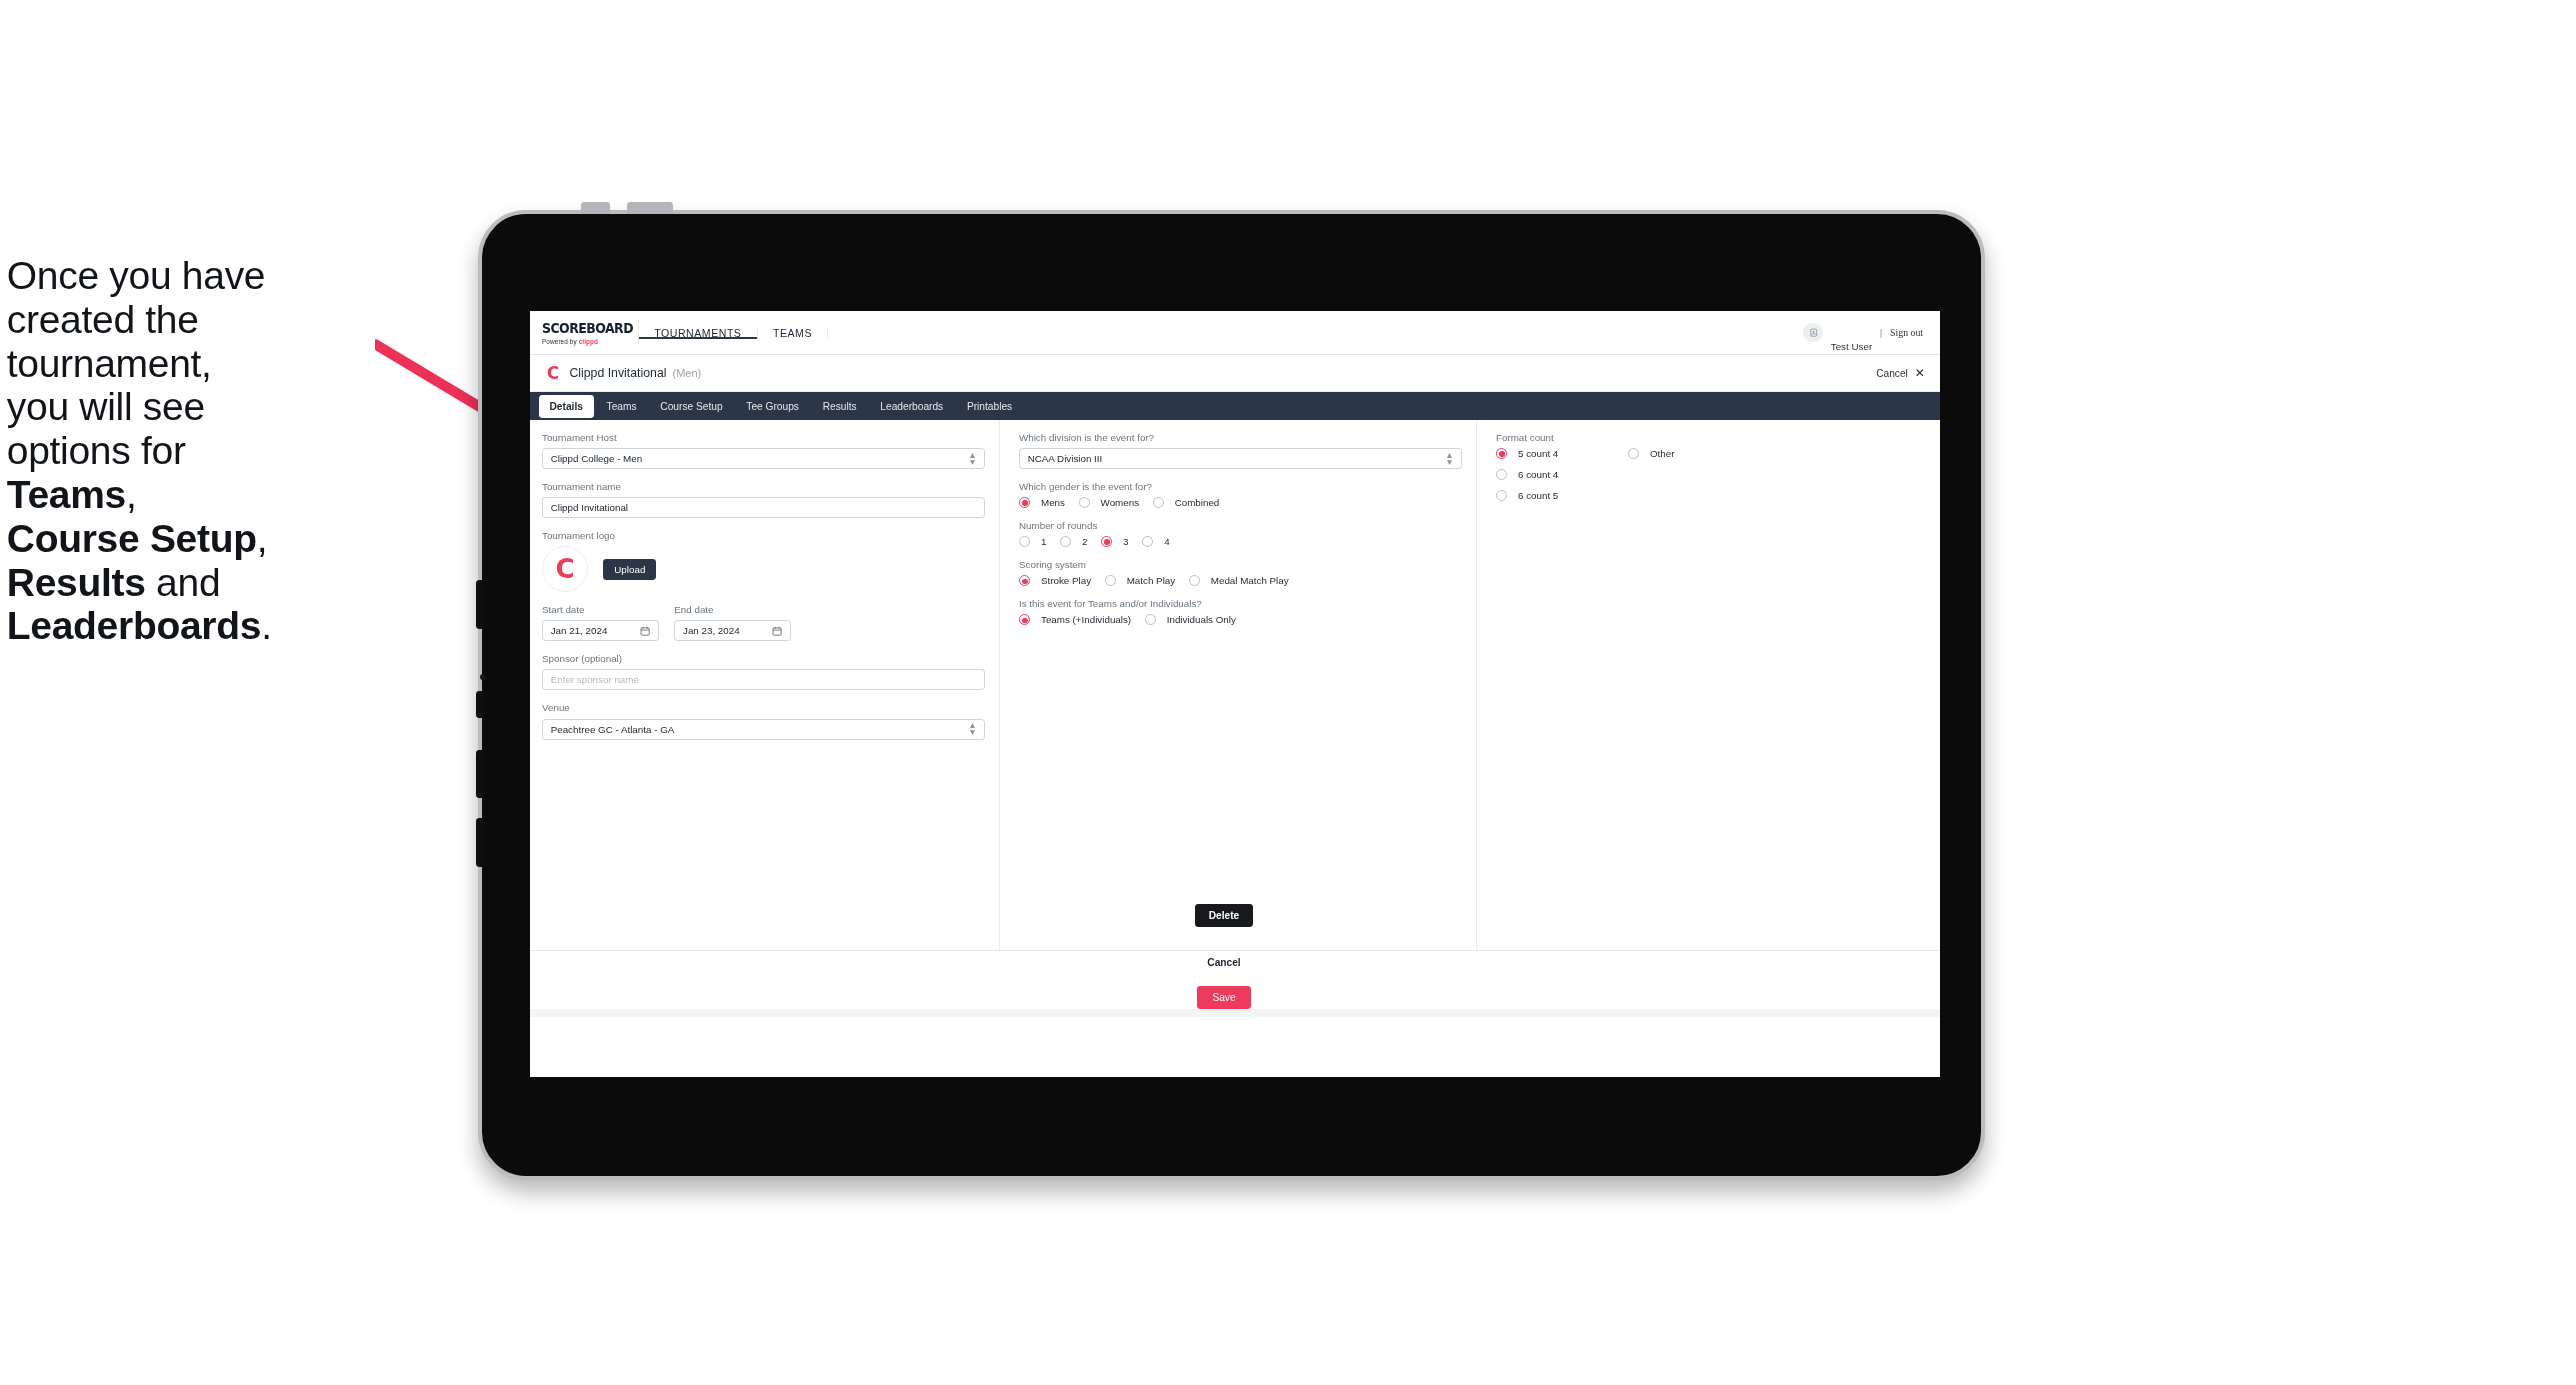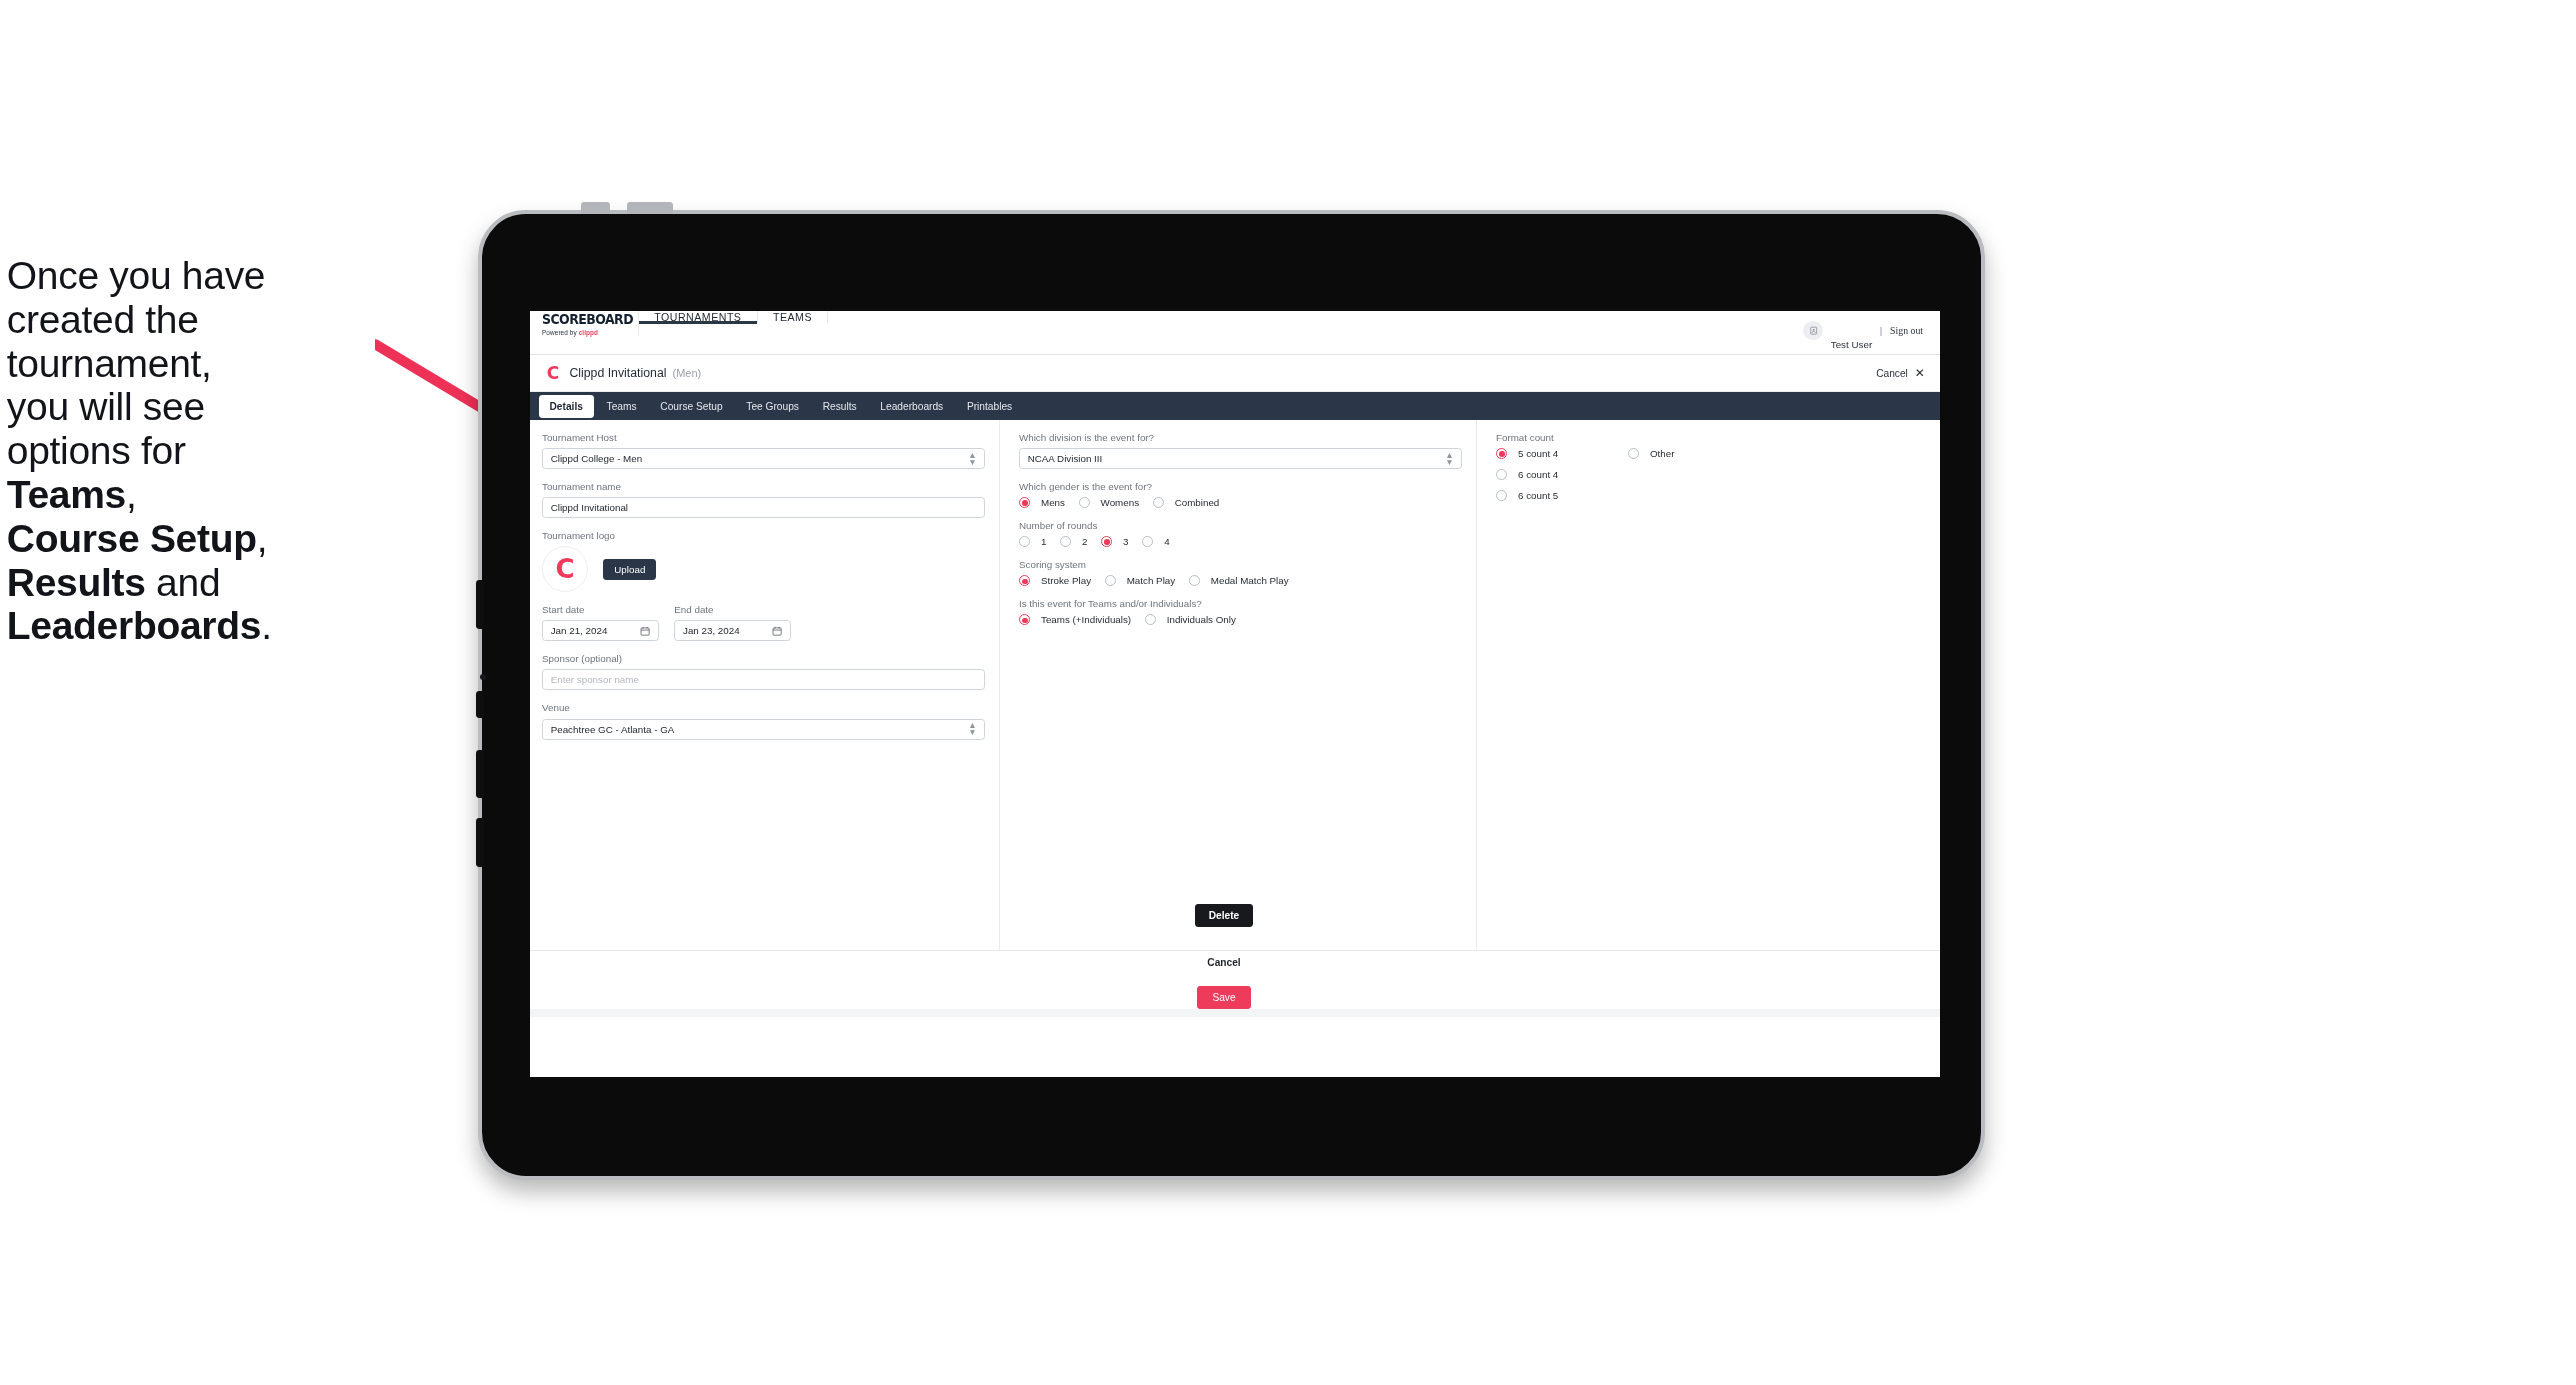--- a/index.html
+++ b/index.html
@@ -61,21 +61,21 @@
     position: absolute;
     left: 48px; top: 97px;
     width: 1410px; height: 766px;
     background: #ffffff;
     overflow: hidden;
   }
 
   
   .topbar {
     height: 44px; background: #ffffff;
-    display: flex; align-items: flex-start;
+    display: flex; align-items: center;
     border-bottom: 0.9px solid #dfe2e6;
     position: relative;
   }
   .brand {
     width: 109px; display: flex; flex-direction: column;
     justify-content: center; padding-left: 12px;
     border-right: 0.9px solid #e8eaed;
   }
   .brand-word {
     font-family: "DejaVu Sans", sans-serif;

